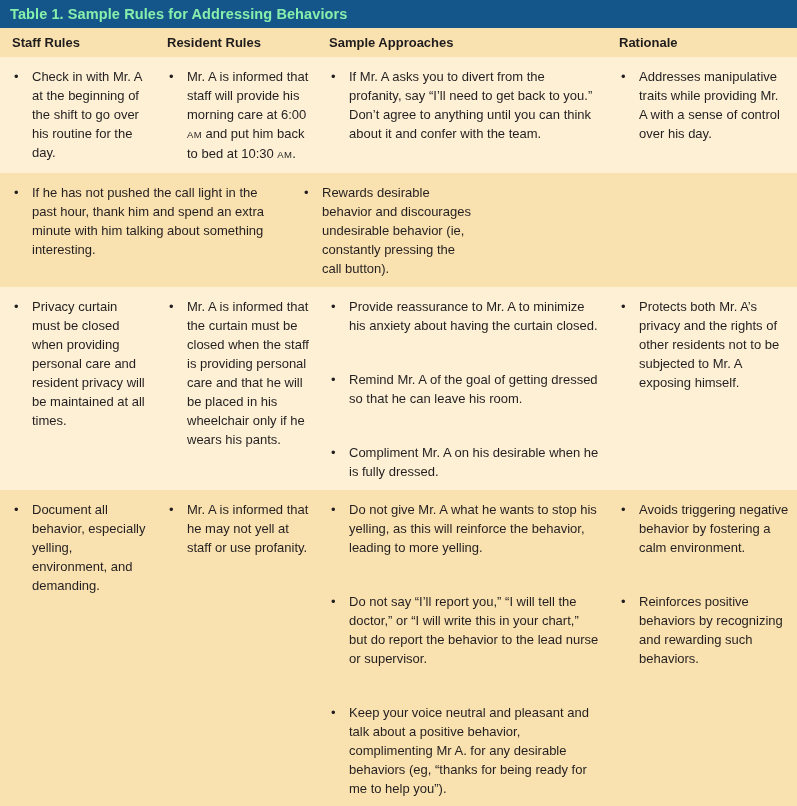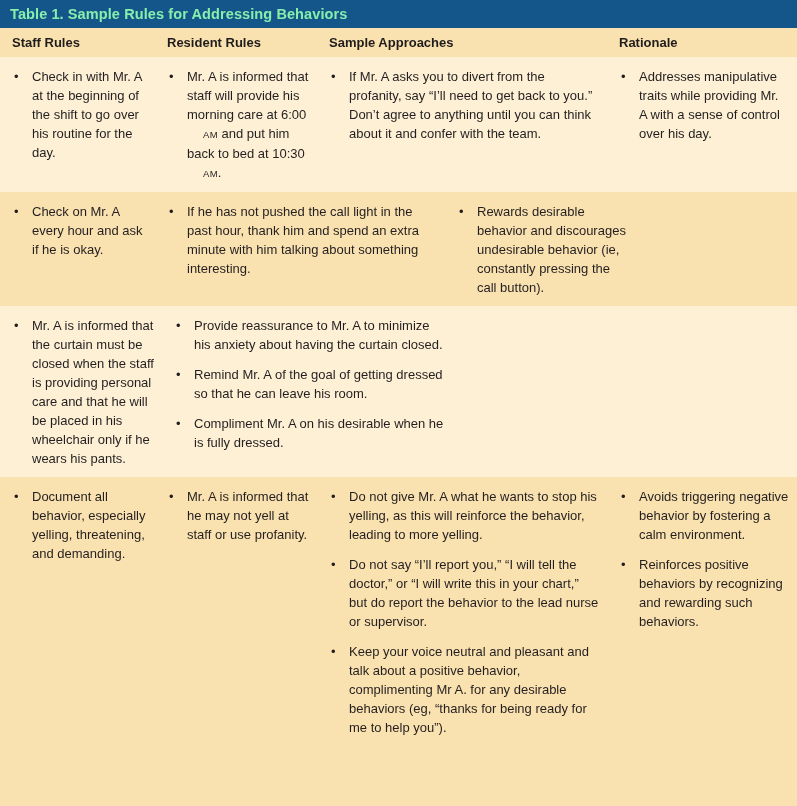--- a/index.html
+++ b/index.html
@@ -49,30 +49,30 @@
   .row-0 { min-height: 98px; }
   .row-1 { min-height: 108px; }
   .row-2 { min-height: 162px; }
   .row-3 { min-height: 376px; }
   .bullet-item {
     position: relative;
     padding-left: 20px;
     font-size: 13px;
     line-height: 19px;
   }
-  .bullet-item + .bullet-item { margin-top: 11px; }
+  .bullet-item + .bullet-item { margin-top: 35px; }
   .bullet-item::before {
     content: "\2022";
     position: absolute;
     left: 2px;
     top: 0;
     font-size: 13px;
     line-height: 19px;
   }
-  .sc { font-size: 9.5px; letter-spacing: 0.3px; margin-left: 16px; }
+  .sc { font-size: 9.5px; letter-spacing: 0.3px; }
 </style>
 </head>
 <body>
 
 <div class="table-card">
   <div class="title-bar">
     <span>Table 1. Sample Rules for Addressing Behaviors</span>
   </div>
   <div class="header-row" id="header-row">
       <div class="hcell col-0">Staff Rules</div>
@@ -89,43 +89,46 @@
           <div class="bullet-item">Mr. A is informed that staff will provide his morning care at 6:00 <span class="sc">AM</span> and put him back to bed at 10:30 <span class="sc">AM</span>.</div>
         </div>
         <div class="cell col-2">
           <div class="bullet-item">If Mr. A asks you to divert from the profanity, say “I’ll need to get back to you.” Don’t agree to anything until you can think about it and confer with the team.</div>
         </div>
         <div class="cell col-3">
           <div class="bullet-item">Addresses manipulative traits while providing Mr. A with a sense of control over his day.</div>
         </div>
       </div>
       <div class="trow row-1 dark">
-        <div class="cell col-0">
-          <div class="bullet-item">Check on Mr. A every hour and ask if he is okay.</div>
-        </div>
         <div class="cell col-2">
           <div class="bullet-item">If he has not pushed the call light in the past hour, thank him and spend an extra minute with him talking about something interesting.</div>
         </div>
         <div class="cell col-3">
           <div class="bullet-item">Rewards desirable behavior and discourages undesirable behavior (ie, constantly pressing the call button).</div>
         </div>
       </div>
       <div class="trow row-2 light">
+        <div class="cell col-0">
+          <div class="bullet-item">Privacy curtain must be closed when providing personal care and resident privacy will be maintained at all times.</div>
+        </div>
         <div class="cell col-1">
           <div class="bullet-item">Mr. A is informed that the curtain must be closed when the staff is providing personal care and that he will be placed in his wheelchair only if he wears his pants.</div>
         </div>
         <div class="cell col-2">
           <div class="bullet-item">Provide reassurance to Mr. A to minimize his anxiety about having the curtain closed.</div>
           <div class="bullet-item">Remind Mr. A of the goal of getting dressed so that he can leave his room.</div>
           <div class="bullet-item">Compliment Mr. A on his desirable when he is fully dressed.</div>
         </div>
+        <div class="cell col-3">
+          <div class="bullet-item">Protects both Mr. A’s privacy and the rights of other residents not to be subjected to Mr. A exposing himself.</div>
+        </div>
       </div>
       <div class="trow row-3 dark">
         <div class="cell col-0">
-          <div class="bullet-item">Document all behavior, especially yelling, threatening, and demanding.</div>
+          <div class="bullet-item">Document all behavior, especially yelling, environment, and demanding.</div>
         </div>
         <div class="cell col-1">
           <div class="bullet-item">Mr. A is informed that he may not yell at staff or use profanity.</div>
         </div>
         <div class="cell col-2">
           <div class="bullet-item">Do not give Mr. A what he wants to stop his yelling, as this will reinforce the behavior, leading to more yelling.</div>
           <div class="bullet-item">Do not say “I’ll report you,” “I will tell the doctor,” or “I will write this in your chart,” but do report the behavior to the lead nurse or supervisor.</div>
           <div class="bullet-item">Keep your voice neutral and pleasant and talk about a positive behavior, complimenting Mr A. for any desirable behaviors (eg, “thanks for being ready for me to help you”).</div>
         </div>
         <div class="cell col-3">

